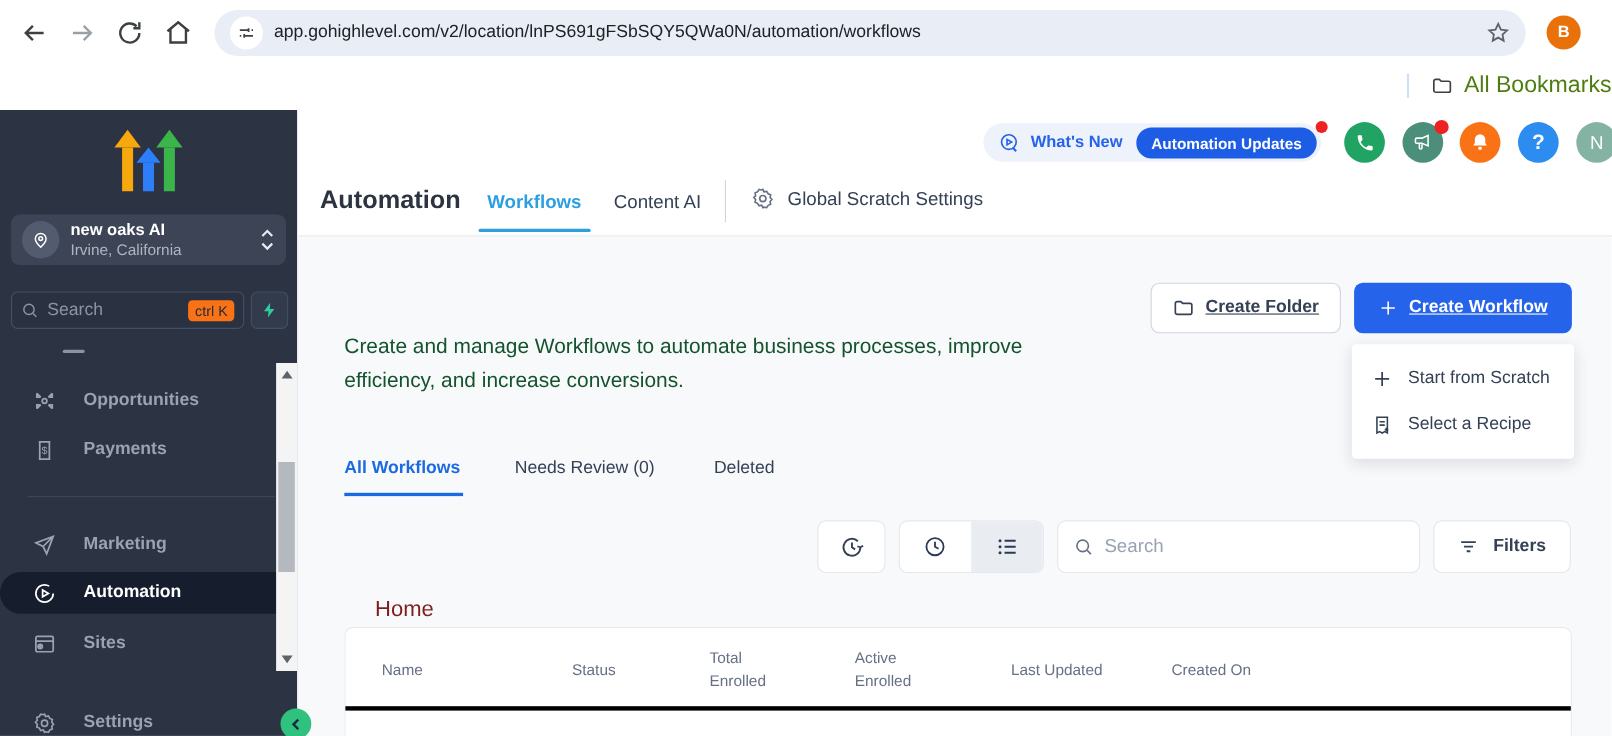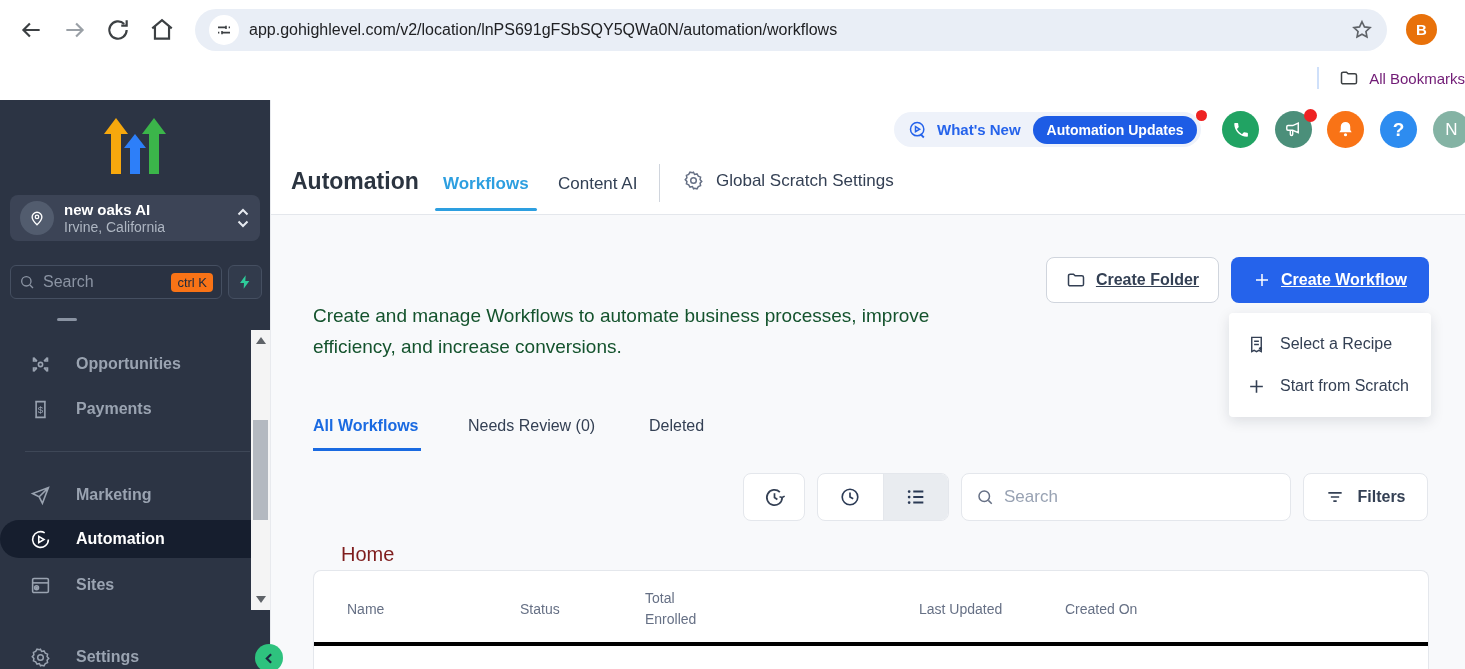--- a/index.html
+++ b/index.html
@@ -14,21 +14,21 @@
     background:#e9eef6; border-radius:21px; display:flex; align-items:center; padding:0 14px; }
   #tune-wrap { width:30px; height:30px; border-radius:50%; background:#fff; display:flex;
     align-items:center; justify-content:center; margin-right:10px; }
   #url-text { font-size:16px; color:#202124; flex:1; white-space:nowrap; overflow:hidden; }
   #star { color:#5f6368; }
   #avatar-b { position:absolute; left:1406px; top:14px; width:31px; height:31px; border-radius:50%;
     background:#e8710a; color:#fff; font-size:15px; font-weight:bold; display:flex;
     align-items:center; justify-content:center; }
   #bookmarks { position:absolute; right:0; top:63px; height:30px; display:flex; align-items:center; }
   #bm-sep { width:2px; height:22px; background:#cfe0fa; margin-right:20px; }
-  #bm-label { font-size:15px; color:#701a75; white-space:nowrap; margin-left:10px;text-align:right; }
+  #bm-label { font-size:21px; color:#4d7c0f; white-space:nowrap; margin-left:10px;text-align:right; }
 
   
   #sidebar { position:absolute; left:0; top:100px; width:270px; height:569px; background:#2c3444; }
   #logo { position:absolute; left:97px; top:12px; }
   #account-card { position:absolute; left:10px; top:95px; width:250px; height:46px;
     background:#3c4456; border-radius:8px; display:flex; align-items:center; padding:0 10px; cursor:pointer; }
   #pin-circle { width:34px; height:34px; border-radius:50%; background:#525c6e; display:flex;
     align-items:center; justify-content:center; margin-right:10px; flex:0 0 auto; }
   #acct-name { font-size:15px; font-weight:bold; color:#fff; line-height:18px; }
   #acct-loc { font-size:14px; color:#aeb6c2; line-height:17px; }
@@ -354,32 +354,32 @@
   </div>
   <div class="btn" id="btn-create-workflow">
     <svg width="18" height="18" viewBox="0 0 24 24" fill="none" stroke="#fff" stroke-width="2">
       <path d="M12 4v16M4 12h16"></path>
       </svg>
     <span>Create Workflow</span>
   </div>
 
   <div id="cw-dropdown">
     <div class="dd-item">
+      <svg width="19" height="19" viewBox="0 0 24 24" fill="none" stroke="#344054" stroke-width="2">
+        <path d="M12 4v16M4 12h16"></path>
+        </svg>
+      <span>Start from Scratch</span>
+    </div>
+    <div class="dd-item">
       <svg width="19" height="19" viewBox="0 0 24 24" fill="none" stroke="#344054" stroke-width="1.8">
         <path d="M6 3h12v18l-3-1.6L12 21l-3-1.6L6 21z"></path>
           <path d="M9 8h6M9 12h6"></path>
           <path d="M15 17h4M17 15v4" stroke-width="2"></path>
         </svg>
       <span>Select a Recipe</span>
-    </div>
-    <div class="dd-item">
-      <svg width="19" height="19" viewBox="0 0 24 24" fill="none" stroke="#344054" stroke-width="2">
-        <path d="M12 4v16M4 12h16"></path>
-        </svg>
-      <span>Start from Scratch</span>
     </div>
   </div>
 
   <div class="list-tab" id="ltab-all">All Workflows</div>
   <div id="ltab-all-underline"></div>
   <div class="list-tab" id="ltab-needs">Needs Review (0)</div>
   <div class="list-tab" id="ltab-deleted">Deleted</div>
 
   <div class="tool-btn" id="btn-history">
     <svg width="23" height="23" viewBox="0 0 24 24" fill="none" stroke="#344054" stroke-width="1.8">
@@ -417,17 +417,18 @@
     <span>Filters</span>
   </div>
 
   <div id="breadcrumb-home">Home</div>
 
   <div id="table-card">
     <div id="table-header">
       <div class="th" style="left:33px">Name</div>
       <div class="th" style="left:206px">Status</div>
       <div class="th wrap" style="left:331px">Total Enrolled</div>
+      <div class="th wrap" style="left:463px">Active Enrolled</div>
       <div class="th" style="left:605px">Last Updated</div>
       <div class="th" style="left:751px">Created On</div>
     </div>
   </div>
 </div>
 
 </body></html>

